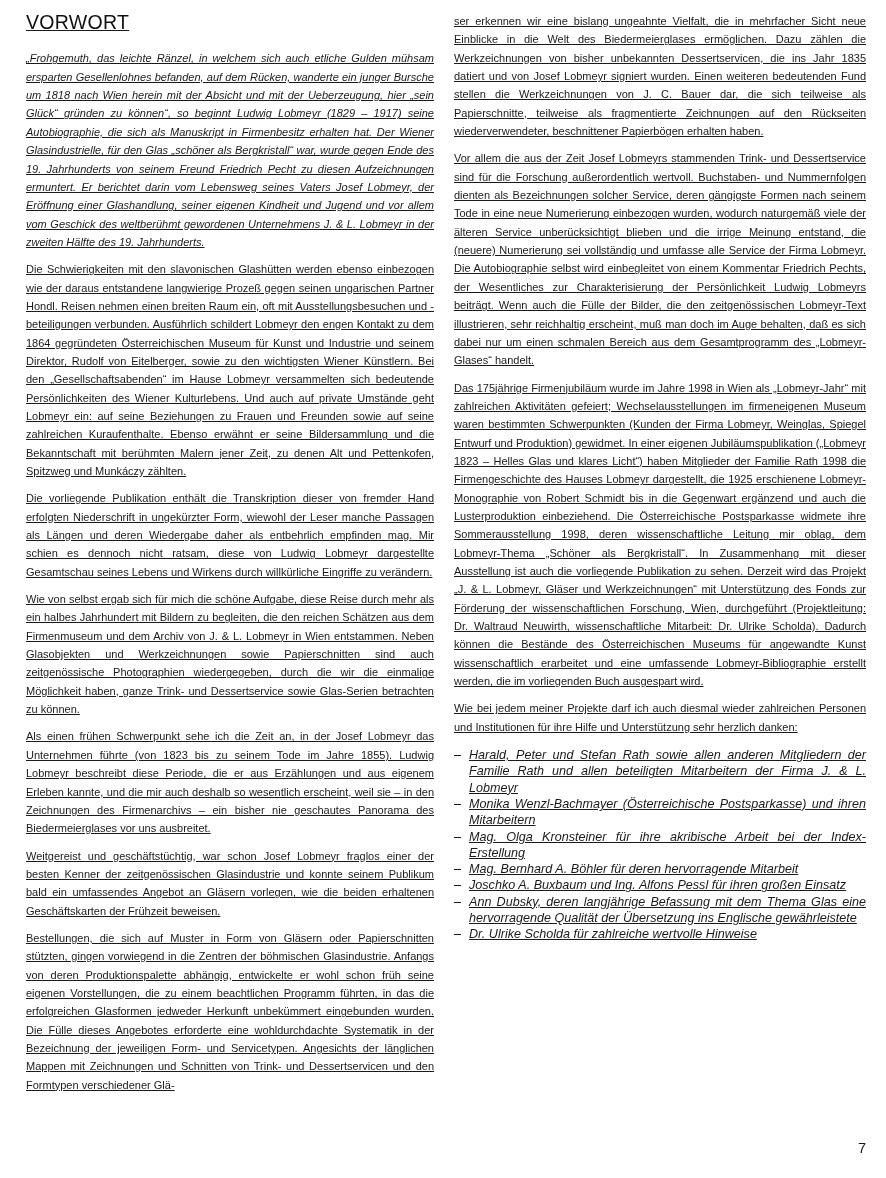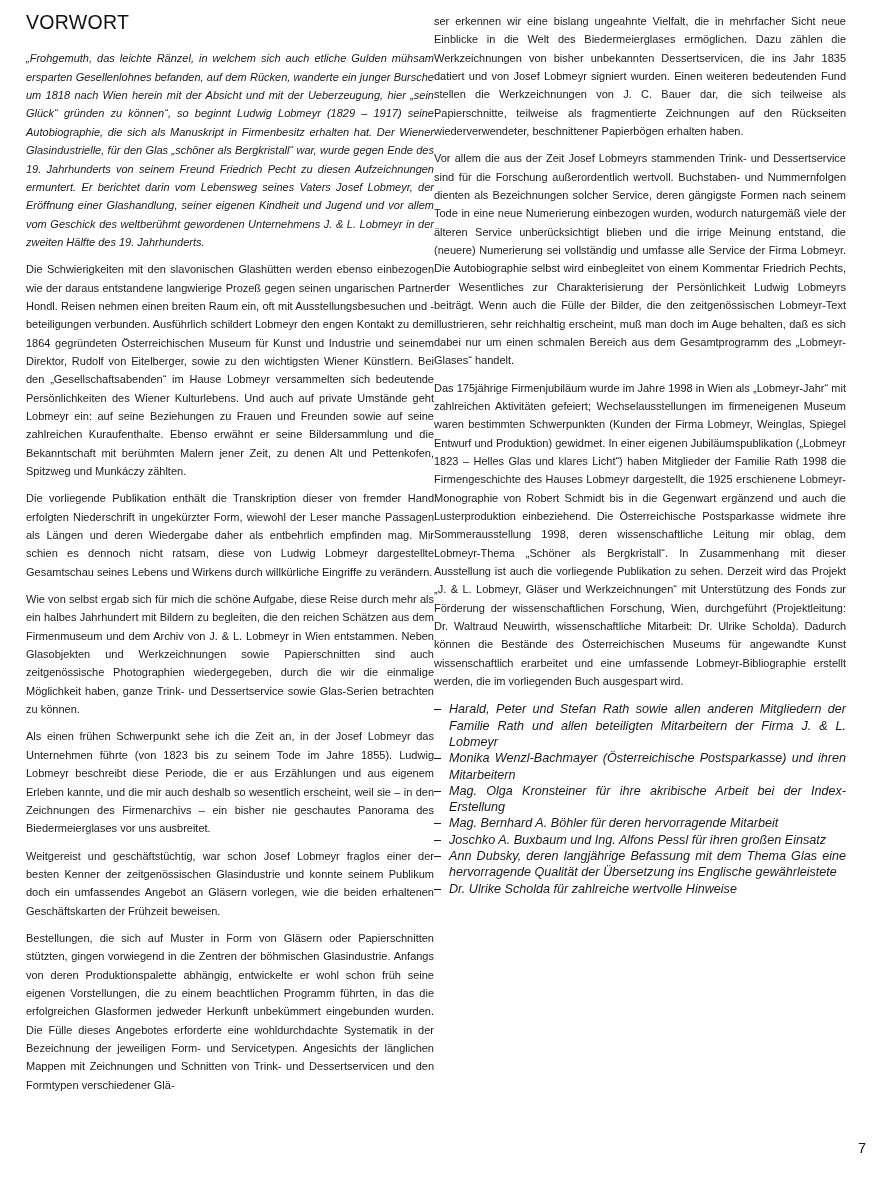--- a/index.html
+++ b/index.html
@@ -18,20 +18,22 @@
     color: #1a1a1a;
   }
   .columns {
     position: absolute;
     left: 26px;
     top: 12px;
     width: 840px;
     height: 1110px;
     display: flex;
     flex-direction: row;
+    justify-content: space-between;
+    text-decoration: underline;
   }
   .col {
     width: 408px;
   }
   .col-left { width: 408px; }
   .col-right { width: 412px; }
 
   h1.heading {
     font-size: 19.5px;
     font-weight: 400;
@@ -93,28 +95,29 @@
 
   <div class="columns">
 
     <div class="col col-left">
       <h1 class="heading">VORWORT</h1>
       <p class="para italic">„Frohgemuth, das leichte Ränzel, in welchem sich auch etliche Gulden mühsam ersparten Gesellenlohnes befanden, auf dem Rücken, wanderte ein junger Bursche um 1818 nach Wien herein mit der Absicht und mit der Ueberzeugung, hier „sein Glück“ gründen zu können“, so beginnt Ludwig Lobmeyr (1829 – 1917) seine Autobiographie, die sich als Manuskript in Firmenbesitz erhalten hat. Der Wiener Glasindustrielle, für den Glas „schöner als Bergkristall“ war, wurde gegen Ende des 19. Jahrhunderts von seinem Freund Friedrich Pecht zu diesen Aufzeichnungen ermuntert. Er berichtet darin vom Lebensweg seines Vaters Josef Lobmeyr, der Eröffnung einer Glashandlung, seiner eigenen Kindheit und Jugend und vor allem vom Geschick des weltberühmt gewordenen Unternehmens J. &amp; L. Lobmeyr in der zweiten Hälfte des 19. Jahrhunderts.</p>
       <p class="para">Die Schwierigkeiten mit den slavonischen Glashütten werden ebenso einbezogen wie der daraus entstandene langwierige Prozeß gegen seinen ungarischen Partner Hondl. Reisen nehmen einen breiten Raum ein, oft mit Ausstellungsbesuchen und -beteiligungen verbunden. Ausführlich schildert Lobmeyr den engen Kontakt zu dem 1864 gegründeten Österreichischen Museum für Kunst und Industrie und seinem Direktor, Rudolf von Eitelberger, sowie zu den wichtigsten Wiener Künstlern. Bei den „Gesellschaftsabenden“ im Hause Lobmeyr versammelten sich bedeutende Persönlichkeiten des Wiener Kulturlebens. Und auch auf private Umstände geht Lobmeyr ein: auf seine Beziehungen zu Frauen und Freunden sowie auf seine zahlreichen Kuraufenthalte. Ebenso erwähnt er seine Bildersammlung und die Bekanntschaft mit berühmten Malern jener Zeit, zu denen Alt und Pettenkofen, Spitzweg und Munkáczy zählten.</p>
       <p class="para">Die vorliegende Publikation enthält die Transkription dieser von fremder Hand erfolgten Niederschrift in ungekürzter Form, wiewohl der Leser manche Passagen als Längen und deren Wiedergabe daher als entbehrlich empfinden mag. Mir schien es dennoch nicht ratsam, diese von Ludwig Lobmeyr dargestellte Gesamtschau seines Lebens und Wirkens durch willkürliche Eingriffe zu verändern.</p>
       <p class="para">Wie von selbst ergab sich für mich die schöne Aufgabe, diese Reise durch mehr als ein halbes Jahrhundert mit Bildern zu begleiten, die den reichen Schätzen aus dem Firmenmuseum und dem Archiv von J. &amp; L. Lobmeyr in Wien entstammen. Neben Glasobjekten und Werkzeichnungen sowie Papierschnitten sind auch zeitgenössische Photographien wiedergegeben, durch die wir die einmalige Möglichkeit haben, ganze Trink- und Dessertservice sowie Glas-Serien betrachten zu können.</p>
       <p class="para">Als einen frühen Schwerpunkt sehe ich die Zeit an, in der Josef Lobmeyr das Unternehmen führte (von 1823 bis zu seinem Tode im Jahre 1855). Ludwig Lobmeyr beschreibt diese Periode, die er aus Erzählungen und aus eigenem Erleben kannte, und die mir auch deshalb so wesentlich erscheint, weil sie – in den Zeichnungen des Firmenarchivs – ein bisher nie geschautes Panorama des Biedermeierglases vor uns ausbreitet.</p>
-      <p class="para">Weitgereist und geschäftstüchtig, war schon Josef Lobmeyr fraglos einer der besten Kenner der zeitgenössischen Glasindustrie und konnte seinem Publikum doch ein umfassendes Angebot an Gläsern vorlegen, wie die beiden erhaltenen Geschäftskarten der Frühzeit beweisen.</p>
+      <p class="para">Weitgereist und geschäftstüchtig, war schon Josef Lobmeyr fraglos einer der besten Kenner der zeitgenössischen Glasindustrie und konnte seinem Publikum bald ein umfassendes Angebot an Gläsern vorlegen, wie die beiden erhaltenen Geschäftskarten der Frühzeit beweisen.</p>
       <p class="para">Bestellungen, die sich auf Muster in Form von Gläsern oder Papierschnitten stützten, gingen vorwiegend in die Zentren der böhmischen Glasindustrie. Anfangs von deren Produktionspalette abhängig, entwickelte er wohl schon früh seine eigenen Vorstellungen, die zu einem beachtlichen Programm führten, in das die erfolgreichen Glasformen jedweder Herkunft unbekümmert eingebunden wurden. Die Fülle dieses Angebotes erforderte eine wohldurchdachte Systematik in der Bezeichnung der jeweiligen Form- und Servicetypen. Angesichts der länglichen Mappen mit Zeichnungen und Schnitten von Trink- und Dessertservicen und den Formtypen verschiedener Glä-</p>
     </div>
 
     <div class="col col-right">
       <p class="para">ser erkennen wir eine bislang ungeahnte Vielfalt, die in mehrfacher Sicht neue Einblicke in die Welt des Biedermeierglases ermöglichen. Dazu zählen die Werkzeichnungen von bisher unbekannten Dessertservicen, die ins Jahr 1835 datiert und von Josef Lobmeyr signiert wurden. Einen weiteren bedeutenden Fund stellen die Werkzeichnungen von J. C. Bauer dar, die sich teilweise als Papierschnitte, teilweise als fragmentierte Zeichnungen auf den Rückseiten wiederverwendeter, beschnittener Papierbögen erhalten haben.</p>
       <p class="para">Vor allem die aus der Zeit Josef Lobmeyrs stammenden Trink- und Dessertservice sind für die Forschung außerordentlich wertvoll. Buchstaben- und Nummernfolgen dienten als Bezeichnungen solcher Service, deren gängigste Formen nach seinem Tode in eine neue Numerierung einbezogen wurden, wodurch naturgemäß viele der älteren Service unberücksichtigt blieben und die irrige Meinung entstand, die (neuere) Numerierung sei vollständig und umfasse alle Service der Firma Lobmeyr. Die Autobiographie selbst wird einbegleitet von einem Kommentar Friedrich Pechts, der Wesentliches zur Charakterisierung der Persönlichkeit Ludwig Lobmeyrs beiträgt. Wenn auch die Fülle der Bilder, die den zeitgenössischen Lobmeyr-Text illustrieren, sehr reichhaltig erscheint, muß man doch im Auge behalten, daß es sich dabei nur um einen schmalen Bereich aus dem Gesamtprogramm des „Lobmeyr-Glases“ handelt.</p>
       <p class="para">Das 175jährige Firmenjubiläum wurde im Jahre 1998 in Wien als „Lobmeyr-Jahr“ mit zahlreichen Aktivitäten gefeiert; Wechselausstellungen im firmeneigenen Museum waren bestimmten Schwerpunkten (Kunden der Firma Lobmeyr, Weinglas, Spiegel Entwurf und Produktion) gewidmet. In einer eigenen Jubiläumspublikation („Lobmeyr 1823 – Helles Glas und klares Licht“) haben Mitglieder der Familie Rath 1998 die Firmengeschichte des Hauses Lobmeyr dargestellt, die 1925 erschienene Lobmeyr-Monographie von Robert Schmidt bis in die Gegenwart ergänzend und auch die Lusterproduktion einbeziehend. Die Österreichische Postsparkasse widmete ihre Sommerausstellung 1998, deren wissenschaftliche Leitung mir oblag, dem Lobmeyr-Thema „Schöner als Bergkristall“. In Zusammenhang mit dieser Ausstellung ist auch die vorliegende Publikation zu sehen. Derzeit wird das Projekt „J. &amp; L. Lobmeyr, Gläser und Werkzeichnungen“ mit Unterstützung des Fonds zur Förderung der wissenschaftlichen Forschung, Wien, durchgeführt (Projektleitung: Dr. Waltraud Neuwirth, wissenschaftliche Mitarbeit: Dr. Ulrike Scholda). Dadurch können die Bestände des Österreichischen Museums für angewandte Kunst wissenschaftlich erarbeitet und eine umfassende Lobmeyr-Bibliographie erstellt werden, die im vorliegenden Buch ausgespart wird.</p>
+      <p class="para">Wie bei jedem meiner Projekte darf ich auch diesmal wieder zahlreichen Personen und Institutionen für ihre Hilfe und Unterstützung sehr herzlich danken:</p>
 
       <ul class="ack-list">
         <li><span class="dash">–</span><span>Harald, Peter und Stefan Rath sowie allen anderen Mitgliedern der Familie Rath und allen beteiligten Mitarbeitern der Firma J. &amp; L. Lobmeyr</span></li>
         <li><span class="dash">–</span><span>Monika Wenzl-Bachmayer (Österreichische Postsparkasse) und ihren Mitarbeitern</span></li>
         <li><span class="dash">–</span><span>Mag. Olga Kronsteiner für ihre akribische Arbeit bei der Index-Erstellung</span></li>
         <li><span class="dash">–</span></li>
         <li><span class="dash">–</span><span>Mag. Bernhard A. Böhler für deren hervorragende Mitarbeit</span></li>
         <li><span class="dash">–</span><span>Joschko A. Buxbaum und Ing. Alfons Pessl für ihren großen Einsatz</span></li>
         <li><span class="dash">–</span><span>Ann Dubsky, deren langjährige Befassung mit dem Thema Glas eine hervorragende Qualität der Übersetzung ins Englische gewährleistete</span></li>
         <li><span class="dash">–</span><span>Dr. Ulrike Scholda für zahlreiche wertvolle Hinweise</span></li>

